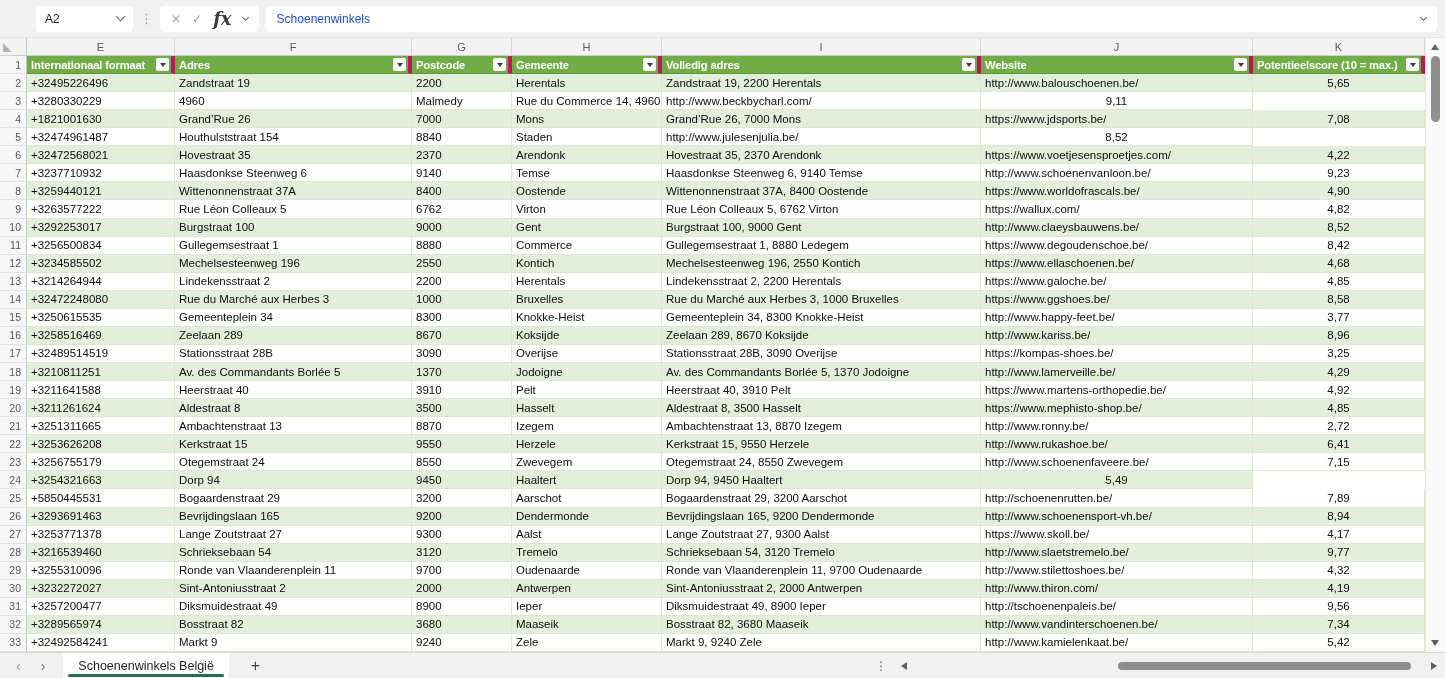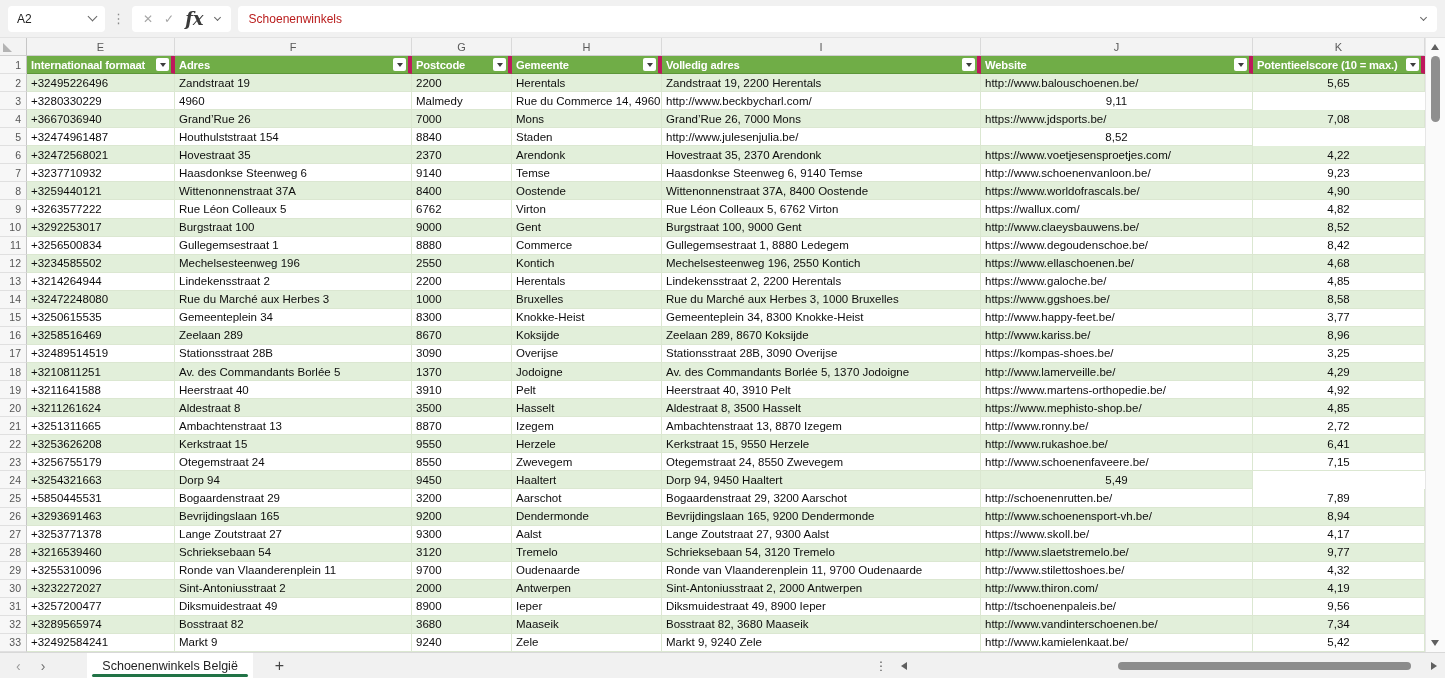--- a/index.html
+++ b/index.html
@@ -10,41 +10,41 @@
     background: #ffffff; color: #111;
   }
   
   .formula-bar {
     height: 38px; background: #f1f1f1; display: flex; align-items: center;
     padding: 0 8px; gap: 7px; border-bottom: 1px solid #e3e3e3;
   }
   .name-box {
     width: 97px; height: 26px; background: #fff; border-radius: 4px;
     display: flex; align-items: center; justify-content: space-between;
-    padding: 0 9px; font-size: 12px; color: #222; cursor: default;
+    padding: 0 9px; font-size: 12px; color: #222; cursor: default; margin-left: 28px;
   }
   .chev {
     width: 7px; height: 7px; border-right: 1.4px solid #666; border-bottom: 1.4px solid #666;
     transform: rotate(45deg); margin-top: -4px; display: inline-block; flex: 0 0 auto;
   }
   .chev.sm { width: 5px; height: 5px; margin-top: -2px; }
   .vdots { color: #8a8a8a; font-size: 13px; letter-spacing: 0; line-height: 1; user-select: none; }
   .fx-group {
     height: 26px; background: #fff; border-radius: 4px; display: flex;
     align-items: center; gap: 11px; padding: 0 11px;
   }
   .icon-x, .icon-check { color: #a6a6a6; font-size: 12px; line-height: 1; }
   .icon-fx {
     font-family: "DejaVu Serif", serif; font-style: italic; font-weight: 600;
     font-size: 18px; color: #3a3a3a; line-height: 1;
   }
   .formula-input {
     flex: 1; height: 26px; background: #fff; border-radius: 4px;
     display: flex; align-items: center; justify-content: space-between;
-    padding: 0 11px; font-size: 12px; color: #b91c1c;
+    padding: 0 11px; font-size: 12px; color: #1d4ed8;
   }
   
   .sheet { position: relative; height: 614px; }
   .cols {
     display: grid;
     grid-template-columns: 27px 148px 237px 100px 150px 319px 272px 172px;
   }
   .col-letters { height: 18px; background: #f3f3f3; }
   .letter {
     display: flex; align-items: center; justify-content: center;
@@ -107,21 +107,21 @@
   }
   
   .tab-bar {
     height: 26px; background: #f1f1f1; display: flex; align-items: center;
     border-top: 1px solid #d8d8d8;
   }
   .nav-arrows { display: flex; gap: 20px; padding-left: 16px; align-items: center; }
   .nav-arrow { font-size: 14px; color: #6e6e6e; line-height: 1; cursor: pointer; }
   .nav-arrow.prev { color: #9a9a9a; }
   .sheet-tab {
-    margin-left: 42px; height: 100%; background: #fff; position: relative;
+    margin-left: 18px; height: 100%; background: #fff; position: relative;
     display: flex; align-items: center; padding: 0 15px;
     font-size: 12.5px; color: #1f1f1f; cursor: pointer;
   }
   .sheet-tab::after {
     content: ""; position: absolute; left: 5px; right: 5px; bottom: 1px;
     height: 3px; background: #217346; border-radius: 2px;
   }
   .add-sheet { margin-left: 22px; font-size: 16px; color: #444; cursor: pointer; line-height: 1; }
   .tab-right { margin-left: auto; display: flex; align-items: center; }
   .tab-dots { color: #555; font-size: 12px; margin-right: 14px; cursor: pointer; }
@@ -235,21 +235,21 @@
         <div class="gutter-cell">3</div>
         <div class="cell">+3280330229</div>
         <div class="cell">4960</div>
         <div class="cell">Malmedy</div>
         <div class="cell">Rue du Commerce 14, 4960 Malmedy</div>
         <div class="cell">http://www.beckbycharl.com/</div>
         <div class="cell score">9,11</div>
       </div>
       <div class="cols row band">
         <div class="gutter-cell">4</div>
-        <div class="cell">+3667036940</div>
+        <div class="cell">+1821001630</div>
         <div class="cell">Grand’Rue 26</div>
         <div class="cell">7000</div>
         <div class="cell">Mons</div>
         <div class="cell">Grand’Rue 26, 7000 Mons</div>
         <div class="cell">https://www.jdsports.be/</div>
         <div class="cell score">7,08</div>
       </div>
       <div class="cols row">
         <div class="gutter-cell">5</div>
         <div class="cell">+32474961487</div>

